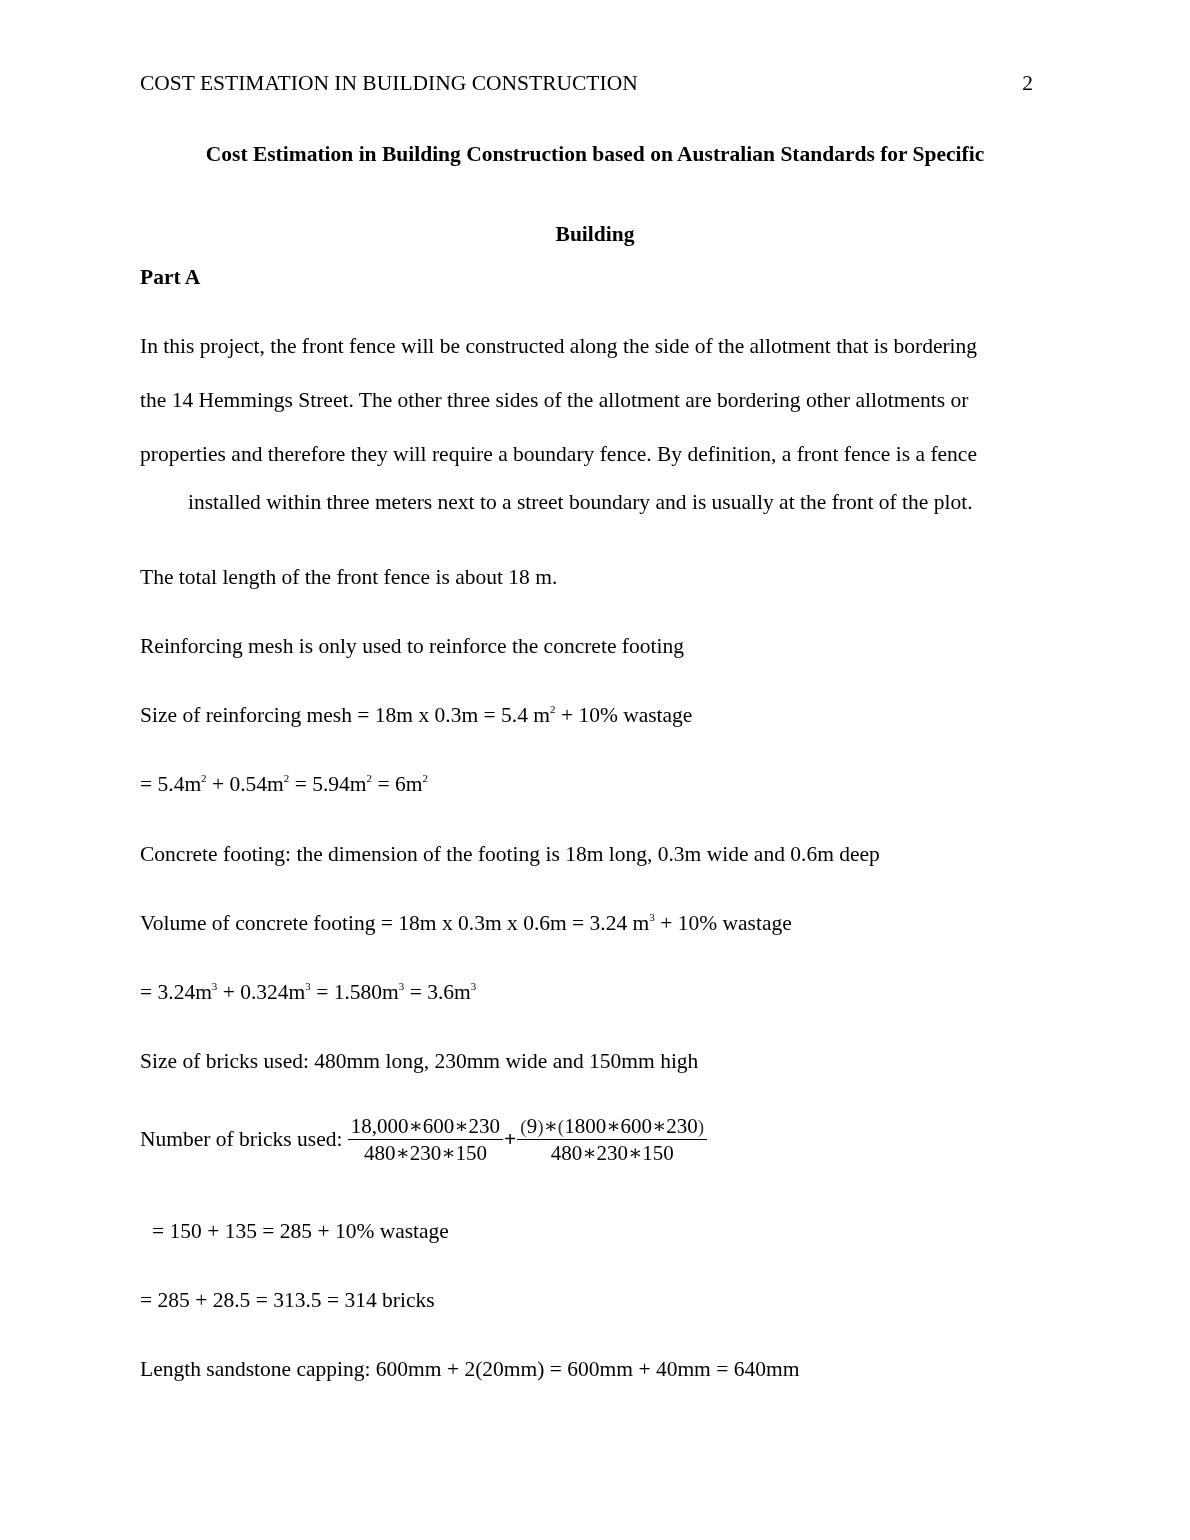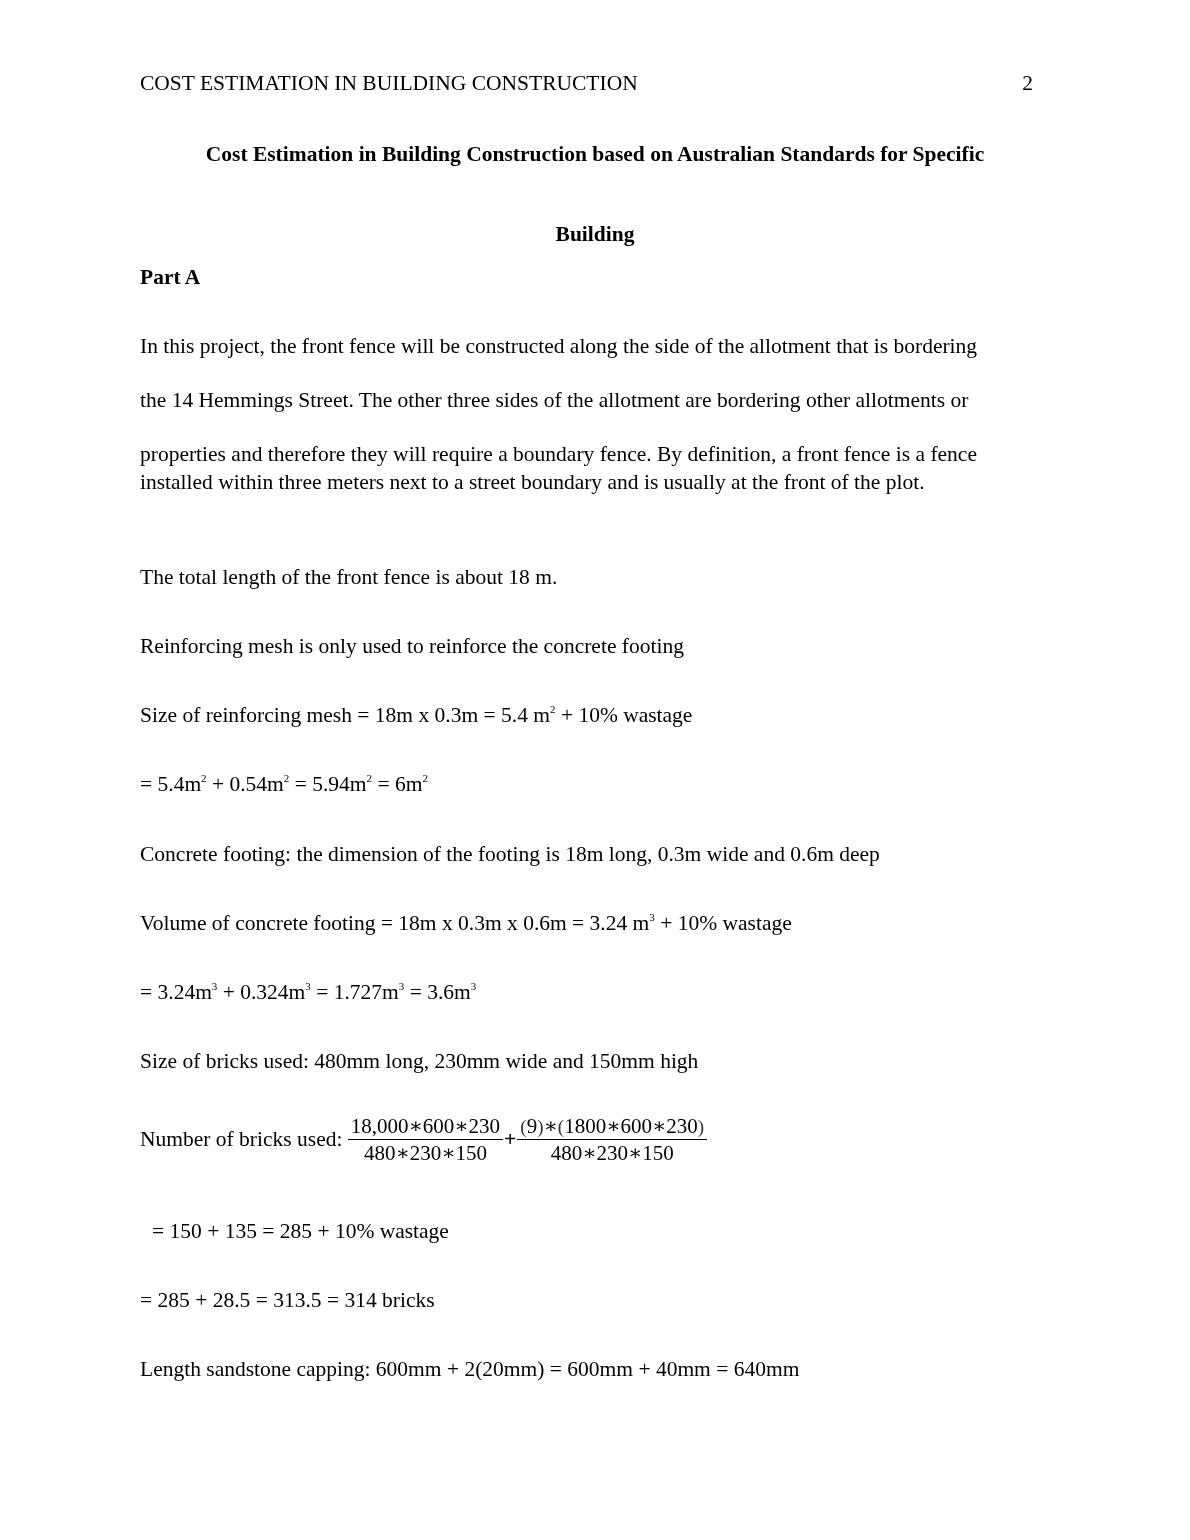--- a/index.html
+++ b/index.html
@@ -30,42 +30,42 @@
   </div>
 
   <div class="title" style="top:144px;">Cost Estimation in Building Construction based on Australian Standards for Specific</div>
   <div class="title" style="top:197px;margin-top:27px;">Building</div>
 
   <div class="line bold" style="top:267px;">Part A</div>
 
   <div class="line" style="top:336px;">In this project, the front fence will be constructed along the side of the allotment that is bordering</div>
   <div class="line" style="top:390px;">the 14 Hemmings Street. The other three sides of the allotment are bordering other allotments or</div>
   <div class="line" style="top:444px;text-align:right;">properties and therefore they will require a boundary fence. By definition, a front fence is a fence</div>
-  <div class="line" style="top:472px;">installed within three meters next to a street boundary and is usually at the front of the plot.</div>
+  <div class="line" style="top:492px;margin-left:48px;">installed within three meters next to a street boundary and is usually at the front of the plot.</div>
 
   <div class="line" style="top:567px;">The total length of the front fence is about 18 m.</div>
 
   <div class="line" style="top:636px;">Reinforcing mesh is only used to reinforce the concrete footing</div>
 
   <div class="line" style="top:705px;">
     <span>Size of reinforcing mesh = 18m x 0.3m = 5.4 m</span><sup>2</sup><span> + 10% wastage</span>
   </div>
 
   <div class="line" style="top:774px;">
     <span>= 5.4m</span><sup>2</sup><span> + 0.54m</span><sup>2</sup><span> = 5.94m</span><sup>2</sup><span> = 6m</span><sup>2</sup>
   </div>
 
   <div class="line" style="top:844px;">Concrete footing: the dimension of the footing is 18m long, 0.3m wide and 0.6m deep</div>
 
   <div class="line" style="top:913px;">
     <span>Volume of concrete footing = 18m x 0.3m x 0.6m = 3.24 m</span><sup>3</sup><span> + 10% wastage</span>
   </div>
 
   <div class="line" style="top:982px;">
-    <span>= 3.24m</span><sup>3</sup><span> + 0.324m</span><sup>3</sup><span> = 1.727m</span><sup>3</sup><span> = 3.6m</span><sup>3</sup>
+    <span>= 3.24m</span><sup>3</sup><span> + 0.324m</span><sup>3</sup><span> = 1.580m</span><sup>3</sup><span> = 3.6m</span><sup>3</sup>
   </div>
 
   <div class="line" style="top:1051px;">Size of bricks used: 480mm long, 230mm wide and 150mm high</div>
 
   <div class="line" style="top:1118px;">
     <span style="vertical-align:middle; position:relative; top:-2px;">Number of bricks used: </span><span class="frac"><span class="num">18,000∗600∗230</span><span class="den">480∗230∗150</span></span><span class="plus">+</span><span class="frac"><span class="num"><span class="paren">(</span><span>9</span><span class="paren">)</span><span>∗</span><span class="paren">(</span><span>1800∗600∗230</span><span class="paren">)</span></span><span class="den">480∗230∗150</span></span>
   </div>
 
   <div class="line" style="top:1221px;margin-left:12px;">= 150 + 135 = 285 + 10% wastage</div>
 

